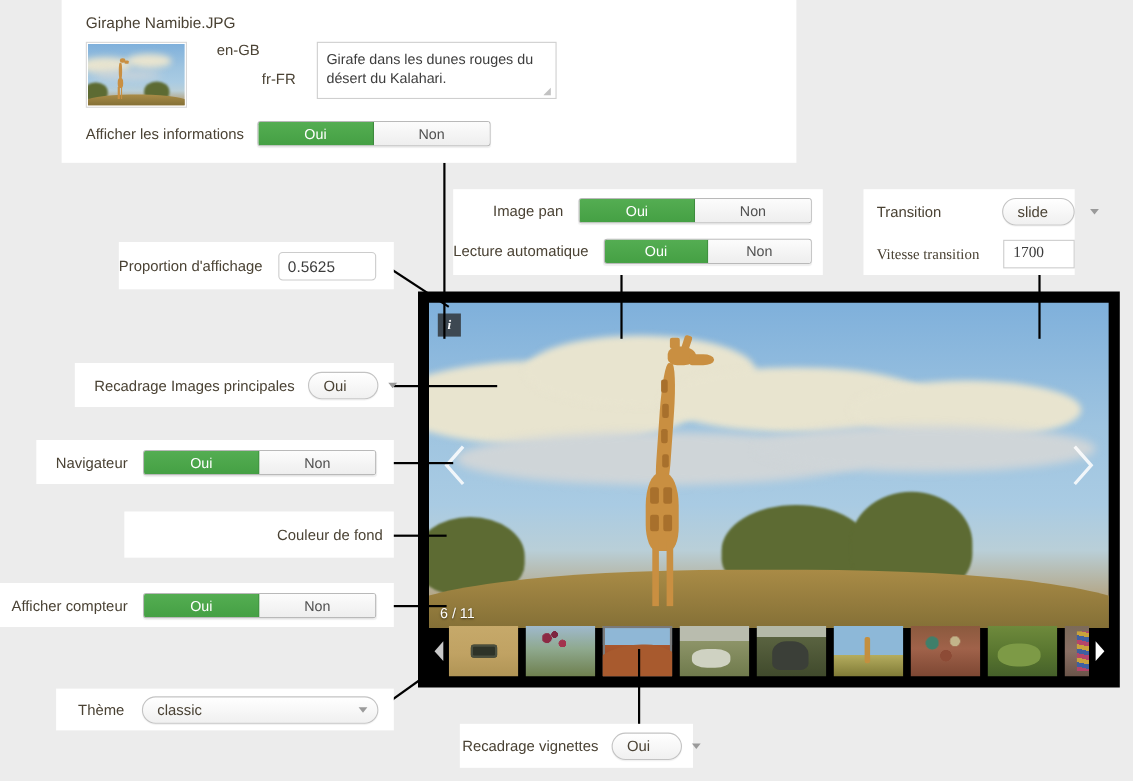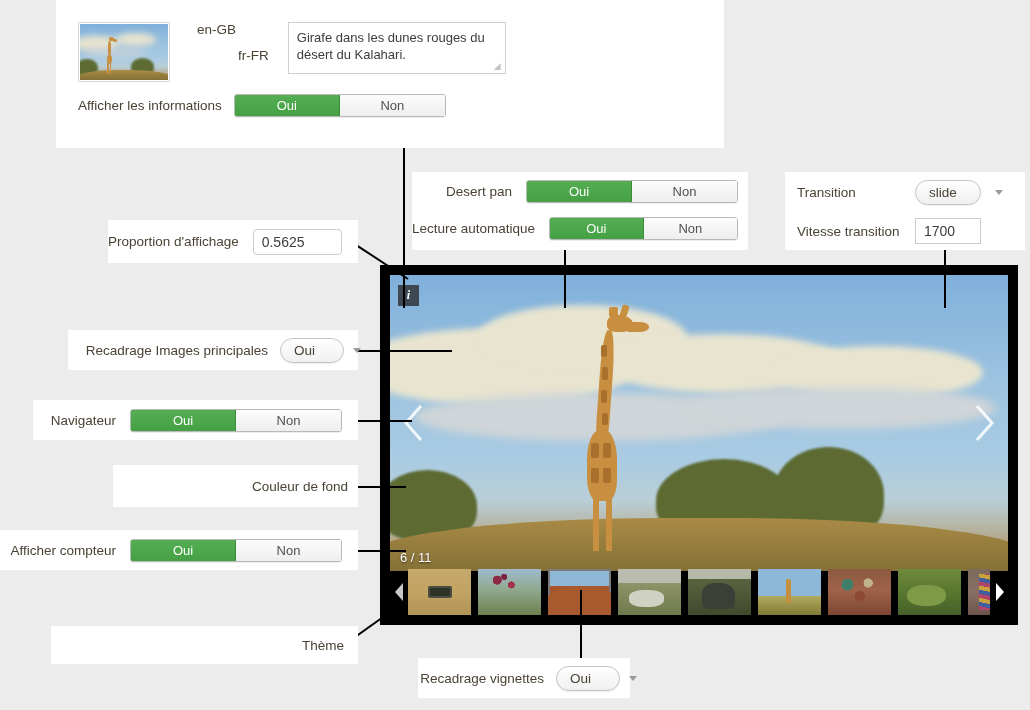--- a/index.html
+++ b/index.html
@@ -361,20 +361,21 @@
       </div>
     <div class="stripArrow">
       <svg viewBox="0 0 11 22">
           <polygon points="2,2 10,11 2,20" fill="#ffffff"></polygon>
         </svg>
     </div>
   </div>
 </div>
 
 <div class="panel" id="panelMeta">
+  <div id="fileName">Giraphe Namibie.JPG</div>
 
   <div id="metaRow">
     <div id="thumbBox">
       <div class="photo">
         <div class="scene">
           <div class="cloudA" style="left:-8%; top:22%; width:52%; height:26%;"></div>
           <div class="cloudA" style="left:40%; top:16%; width:46%; height:24%;"></div>
           <div class="cloudB" style="left:6%; top:44%; width:70%; height:14%;"></div>
           <div class="bush" style="left:-4%; top:62%; width:24%; height:30%;"></div>
           <div class="bush" style="left:58%; top:60%; width:26%; height:32%;"></div>
@@ -407,44 +408,44 @@
     <div class="lbl">Afficher les informations</div>
     <div class="toggle" style="margin-left:12px;">
       <span class="on">Oui</span>
       <span class="off">Non</span>
     </div>
   </div>
 </div>
 
 <div class="panel" style="left:412px; top:172px; width:336px; height:78px; display:block; padding:8px 0 0 0;">
   <div style="display:flex; align-items:center; justify-content:flex-end; padding-right:10px;">
-    <div class="lbl">Desert pan</div>
+    <div class="lbl">Image pan</div>
     <div class="toggle" style="margin-left:14px;">
       <span class="on">Oui</span>
       <span class="off">Non</span>
     </div>
   </div>
   <div style="display:flex; align-items:center; justify-content:flex-end; padding-right:10px; margin-top:14px;">
     <div class="lbl">Lecture automatique</div>
     <div class="toggle" style="margin-left:14px;">
       <span class="on">Oui</span>
       <span class="off">Non</span>
     </div>
   </div>
 </div>
 
-<div class="panel" style="left:785px; top:172px; width:240px; height:78px; display:block; padding:8px 0 0 12px;">
+<div class="panel" style="left:785px; top:172px; width:192px; height:78px; display:block; padding:8px 0 0 12px;">
   <div style="display:flex; align-items:center;">
     <div class="lbl" style="width:118px;">Transition</div>
     <div class="dd" style="width:66px;">
       <span>slide</span>
       <i class="caret"></i>
     </div>
   </div>
-  <div style="display:flex; align-items:center; margin-top:13px;">
+  <div style="display:flex; align-items:center; margin-top:13px;font-family:Liberation Serif, serif;">
     <div class="lbl" style="width:118px;">Vitesse transition</div>
     <div class="tinput" style="width:66px;">
       <span>1700</span>
     </div>
   </div>
 </div>
 
 <div class="panel" style="left:108px; top:220px; width:250px; height:43px; justify-content:flex-end; padding-right:16px;">
   <div class="lbl">Proportion d'affichage</div>
   <div class="tinput round" style="margin-left:14px; width:100px;">
@@ -475,20 +476,24 @@
 <div class="panel" style="left:0px; top:530px; width:358px; height:40px; justify-content:flex-end; padding-right:16px;">
   <div class="lbl">Afficher compteur</div>
   <div class="toggle" style="margin-left:14px;">
     <span class="on">Oui</span>
     <span class="off">Non</span>
   </div>
 </div>
 
 <div class="panel" style="left:51px; top:626px; width:307px; height:38px; justify-content:flex-end; padding-right:14px;">
   <div class="lbl">Thème</div>
+  <div class="dd" style="margin-left:16px; width:215px;">
+    <span>classic</span>
+    <i class="caret"></i>
+  </div>
 </div>
 
 <div class="panel" style="left:418px; top:658px; width:212px; height:40px; justify-content:flex-end; padding-right:10px;">
   <div class="lbl">Recadrage vignettes</div>
   <div class="dd" style="margin-left:12px; width:64px;">
     <span>Oui</span>
     <i class="caret"></i>
   </div>
 </div>
 

